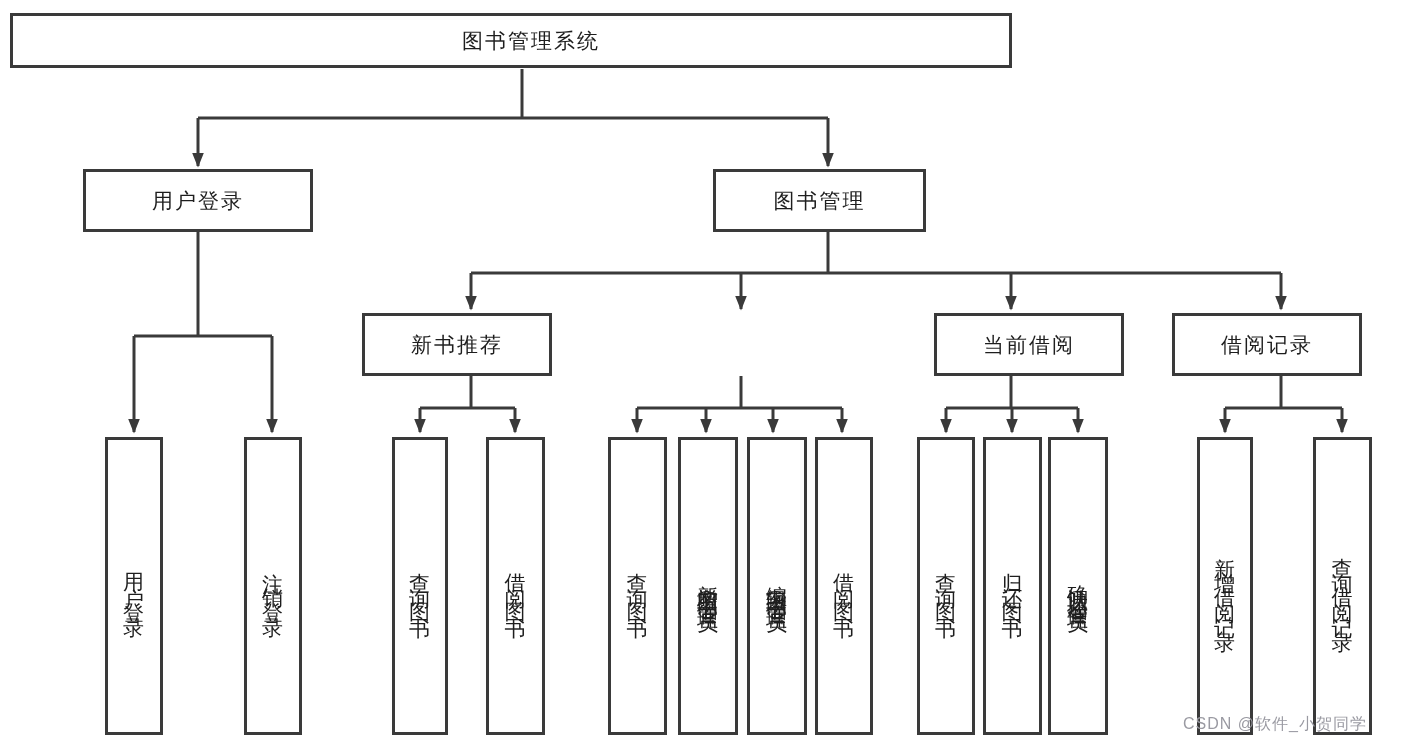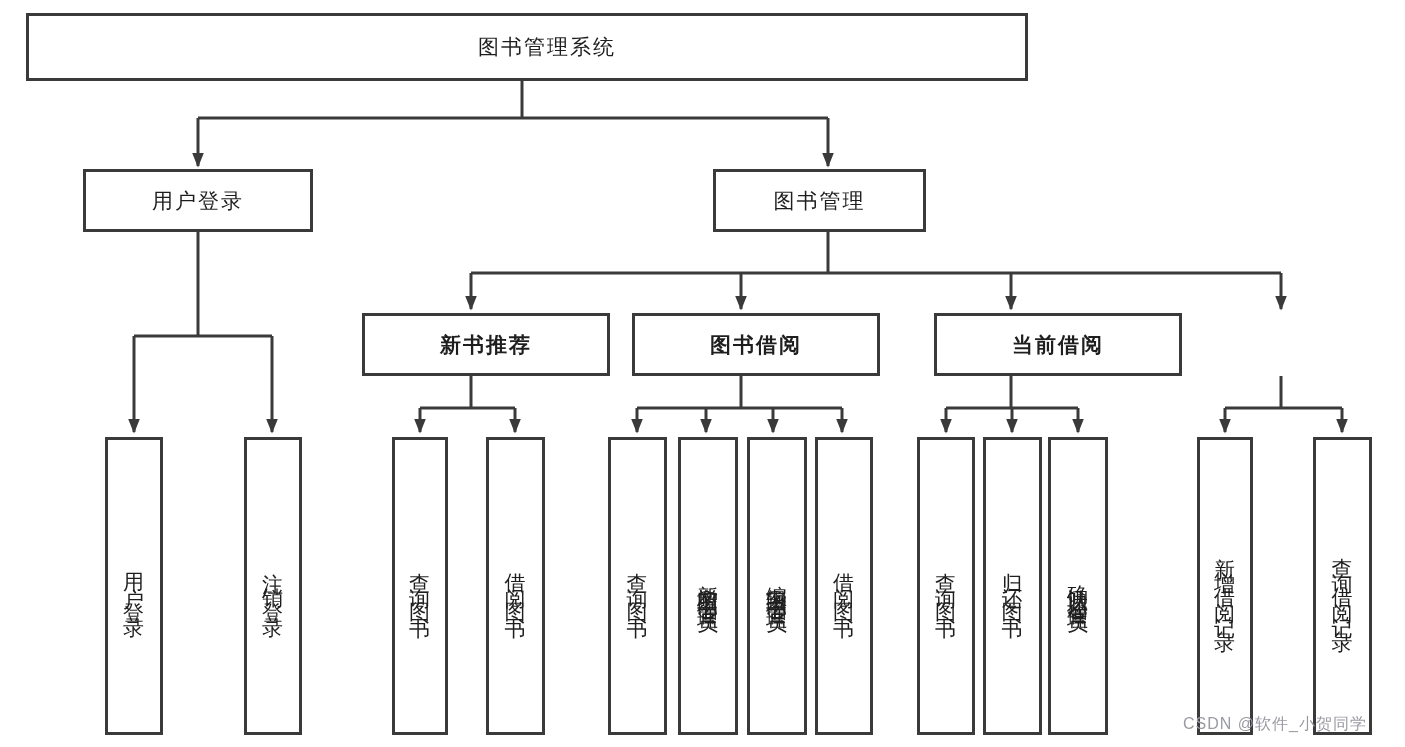--- a/index.html
+++ b/index.html
@@ -7,23 +7,23 @@
     position:relative;width:1405px;height:747px;background:var(--bg,#ffffff);
     font-family:"Liberation Sans",sans-serif;color:var(--text,#1e1e1e);
     overflow:hidden;
   }
   .wires{position:absolute;left:0;top:0;width:1405px;height:747px;pointer-events:none;}
   .box{
     position:absolute;box-sizing:border-box;border:3px solid var(--line,#3a3a3a);
     background:#ffffff;display:flex;align-items:center;justify-content:center;
     font-size:21px;letter-spacing:2px;white-space:nowrap;
   }
-  .root{left:26px;top:13px;width:1002px;height:68px;padding-left:40px;}
+  .root{left:10px;top:13px;width:1002px;height:55px;padding-left:40px;}
   .l2{top:169px;height:63px;}
-  .l3{top:313px;height:63px;width:248px;font-weight:bold;}
+  .l3{top:313px;height:63px;width:190px;}
   .leaf{
     top:437px;height:298px;
     writing-mode:vertical-rl;text-orientation:mixed;
     letter-spacing:15px;text-align:center;line-height:1;
   }
   .leaf.tight{letter-spacing:4px;}
   .watermark{
     position:absolute;left:1183px;top:714px;z-index:5;
     font-size:16px;letter-spacing:1px;color:var(--wm,#9a9aa2);
     white-space:nowrap;
@@ -83,22 +83,22 @@
       <path d="M1342,408 V432" marker-end="url(#arrow)"></path>
     </g>
   </svg>
 
   <div class="box root">图书管理系统</div>
 
   <div class="box l2" style="left:83px;width:230px;">用户登录</div>
   <div class="box l2" style="left:713px;width:213px;">图书管理</div>
 
   <div class="box l3" style="left:362px;">新书推荐</div>
-  <div class="box l3" style="left:632px;">图书借阅</div>
   <div class="box l3" style="left:902px;margin-left:32px;">当前借阅</div>
+  <div class="box l3" style="left:1172px;">借阅记录</div>
 
   <div class="box leaf" style="left:105px;width:58px;">用户登录</div>
   <div class="box leaf" style="left:244px;width:58px;">注销登录</div>
 
   <div class="box leaf" style="left:392px;width:56px;">查询图书</div>
   <div class="box leaf" style="left:486px;width:59px;">借阅图书</div>
 
   <div class="box leaf" style="left:608px;width:59px;">查询图书</div>
   <div class="box leaf tight" style="left:678px;width:60px;">新增图书（管理员）</div>
   <div class="box leaf tight" style="left:747px;width:60px;">编辑图书（管理员）</div>

